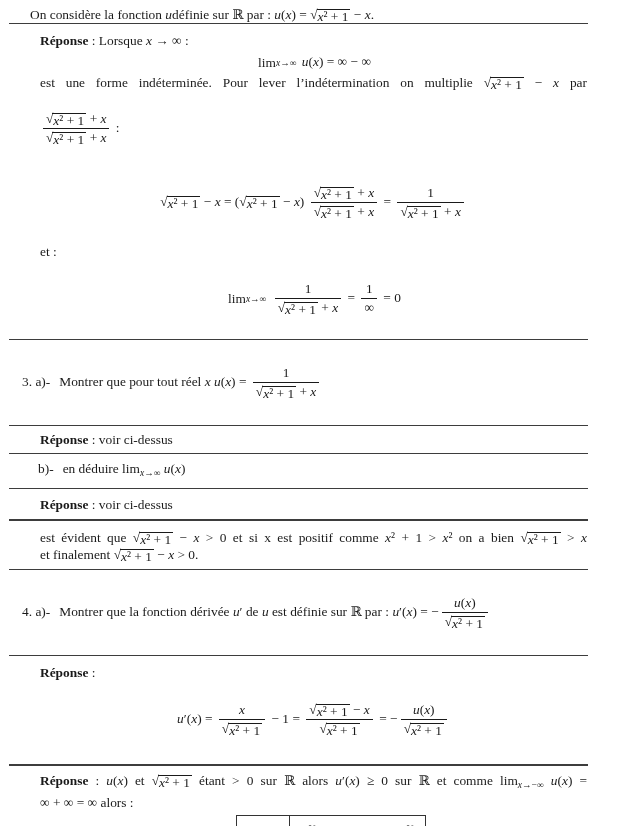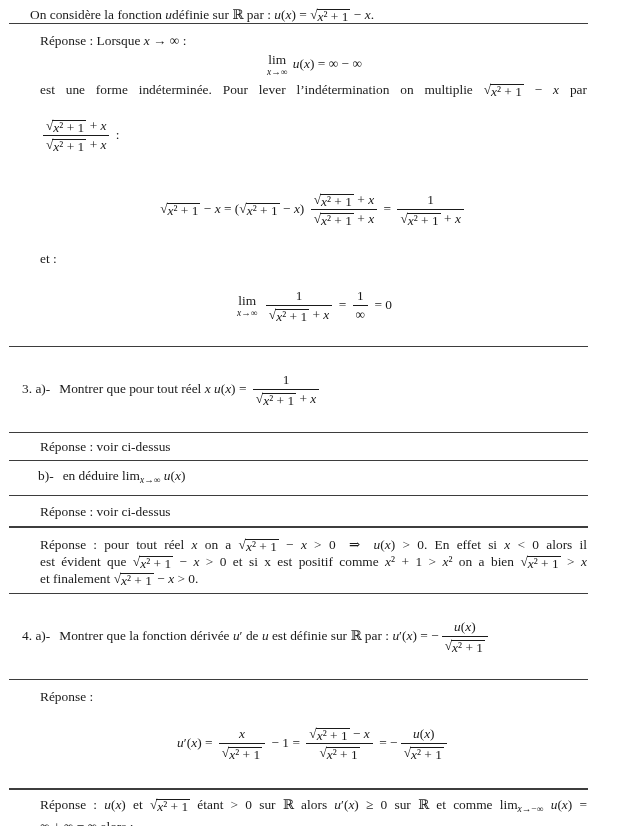--- a/index.html
+++ b/index.html
@@ -13,38 +13,38 @@
   .rule { height:0; border-top:1px solid #3d3d3d; margin:0 9px; }
 
   .intro { padding:6px 12px 0 30px; }
 
   .qline { padding:8px 12px 7px 22px; }
   .qline.sub { padding-left:38px; }
   .qmark { display:inline-block; margin-right:9px; }
   .q2a, .q4a { padding-top:9px; padding-bottom:9px; }
 
   .resp { padding:8px 10px 7px 40px; }
-  .rlabel { font-weight:normal; }
+  .rlabel { font-weight:bold; }
   .rline { }
   .just { text-align:justify; text-align-last:justify; }
   .disp { text-align:center; }
   .disp.m1 { margin:4px 0 3px; }
   .disp.m2 { margin:7px 0; }
   .disp.m3 { margin:5px 0 1px; }
   .pline { margin-top:4px; }
 
   
   .mit { font-style:italic; }
   .mfrac { display:inline-block; vertical-align:middle; text-align:center; margin:16px 3px; }
   .mnum { display:block; padding:0 3px 1px; border-bottom:1px solid #1a1a1a; line-height:16px; }
   .mden { display:block; padding:1px 3px 0; line-height:16px; }
   .msqrt { white-space:nowrap; }
   .mrad { margin-right:-1px; }
   .marg { display:inline-block; border-top:1px solid #1a1a1a; padding:0 2px 0 1px; line-height:13px; vertical-align:-2px; }
-  .munder { display:inline-flex; flex-direction:column; align-items:center; vertical-align:middle; margin:0 2px; }
+  .munder { display:inline-flex; flex-direction:row; align-items:center; vertical-align:middle; margin:0 2px; }
   .mtop { line-height:14px; }
   .mbot { font-size:9.5px; line-height:10px; }
   .msub { font-size:9.5px; vertical-align:-3px; }
 
   
   .vtable { width:190px; margin:4px 0 0 196px; border:1px solid #333; }
   .vrow { display:flex; align-items:center; }
   .vrow + .vrow { border-top:1px solid #6d28d9;gap:20px; }
   .vh { flex:0 0 53px; align-self:stretch; border-right:1px solid #333; text-align:center; padding:3px 0; }
   .vspan { flex:1; display:flex; justify-content:space-between; align-items:center; padding:3px 10px; }
@@ -101,23 +101,20 @@
   <div class="resp" style="padding-top:7px;padding-bottom:6px;">
     <span class="rlabel">Réponse</span><span> : voir ci-dessus</span>
   </div>
 
   <div class="rule"></div>
 
 
   <div class="rule"></div>
 
   <div class="resp" style="padding-top:8px;padding-bottom:6px;">
-    <div class="just">
-      <span class="rlabel">Réponse</span><span> : pour tout réel <span class="mit">x</span> on a <span class="msqrt"><span class="mrad">√</span><span class="marg"><span class="mit">x</span>² + 1</span></span> − <span class="mit">x</span> &gt; 0 ⇒ <span class="mit">u</span>(<span class="mit">x</span>) &gt; 0. En effet si <span class="mit">x</span> &lt; 0 alors il</span>
-    </div>
     <div class="just">est évident que <span class="msqrt"><span class="mrad">√</span><span class="marg"><span class="mit">x</span>² + 1</span></span> − <span class="mit">x</span> &gt; 0 et si x est positif comme <span class="mit">x</span>² + 1 &gt; <span class="mit">x</span>² on a bien <span class="msqrt"><span class="mrad">√</span><span class="marg"><span class="mit">x</span>² + 1</span></span> &gt; <span class="mit">x</span></div>
     <div>et finalement <span class="msqrt"><span class="mrad">√</span><span class="marg"><span class="mit">x</span>² + 1</span></span> − <span class="mit">x</span> &gt; 0.</div>
   </div>
 
   <div class="rule"></div>
 
   <div class="qline q4a">
     <span class="qmark">4. a)-</span><span>Montrer que la fonction dérivée <span class="mit">u</span>′ de <span class="mit">u</span> est définie sur ℝ par : <span class="mit">u</span>′(<span class="mit">x</span>) = −<span class="mfrac"><span class="mnum"><span class="mit">u</span>(<span class="mit">x</span>)</span><span class="mden"><span class="msqrt"><span class="mrad">√</span><span class="marg"><span class="mit">x</span>² + 1</span></span></span></span></span>
   </div>
 

